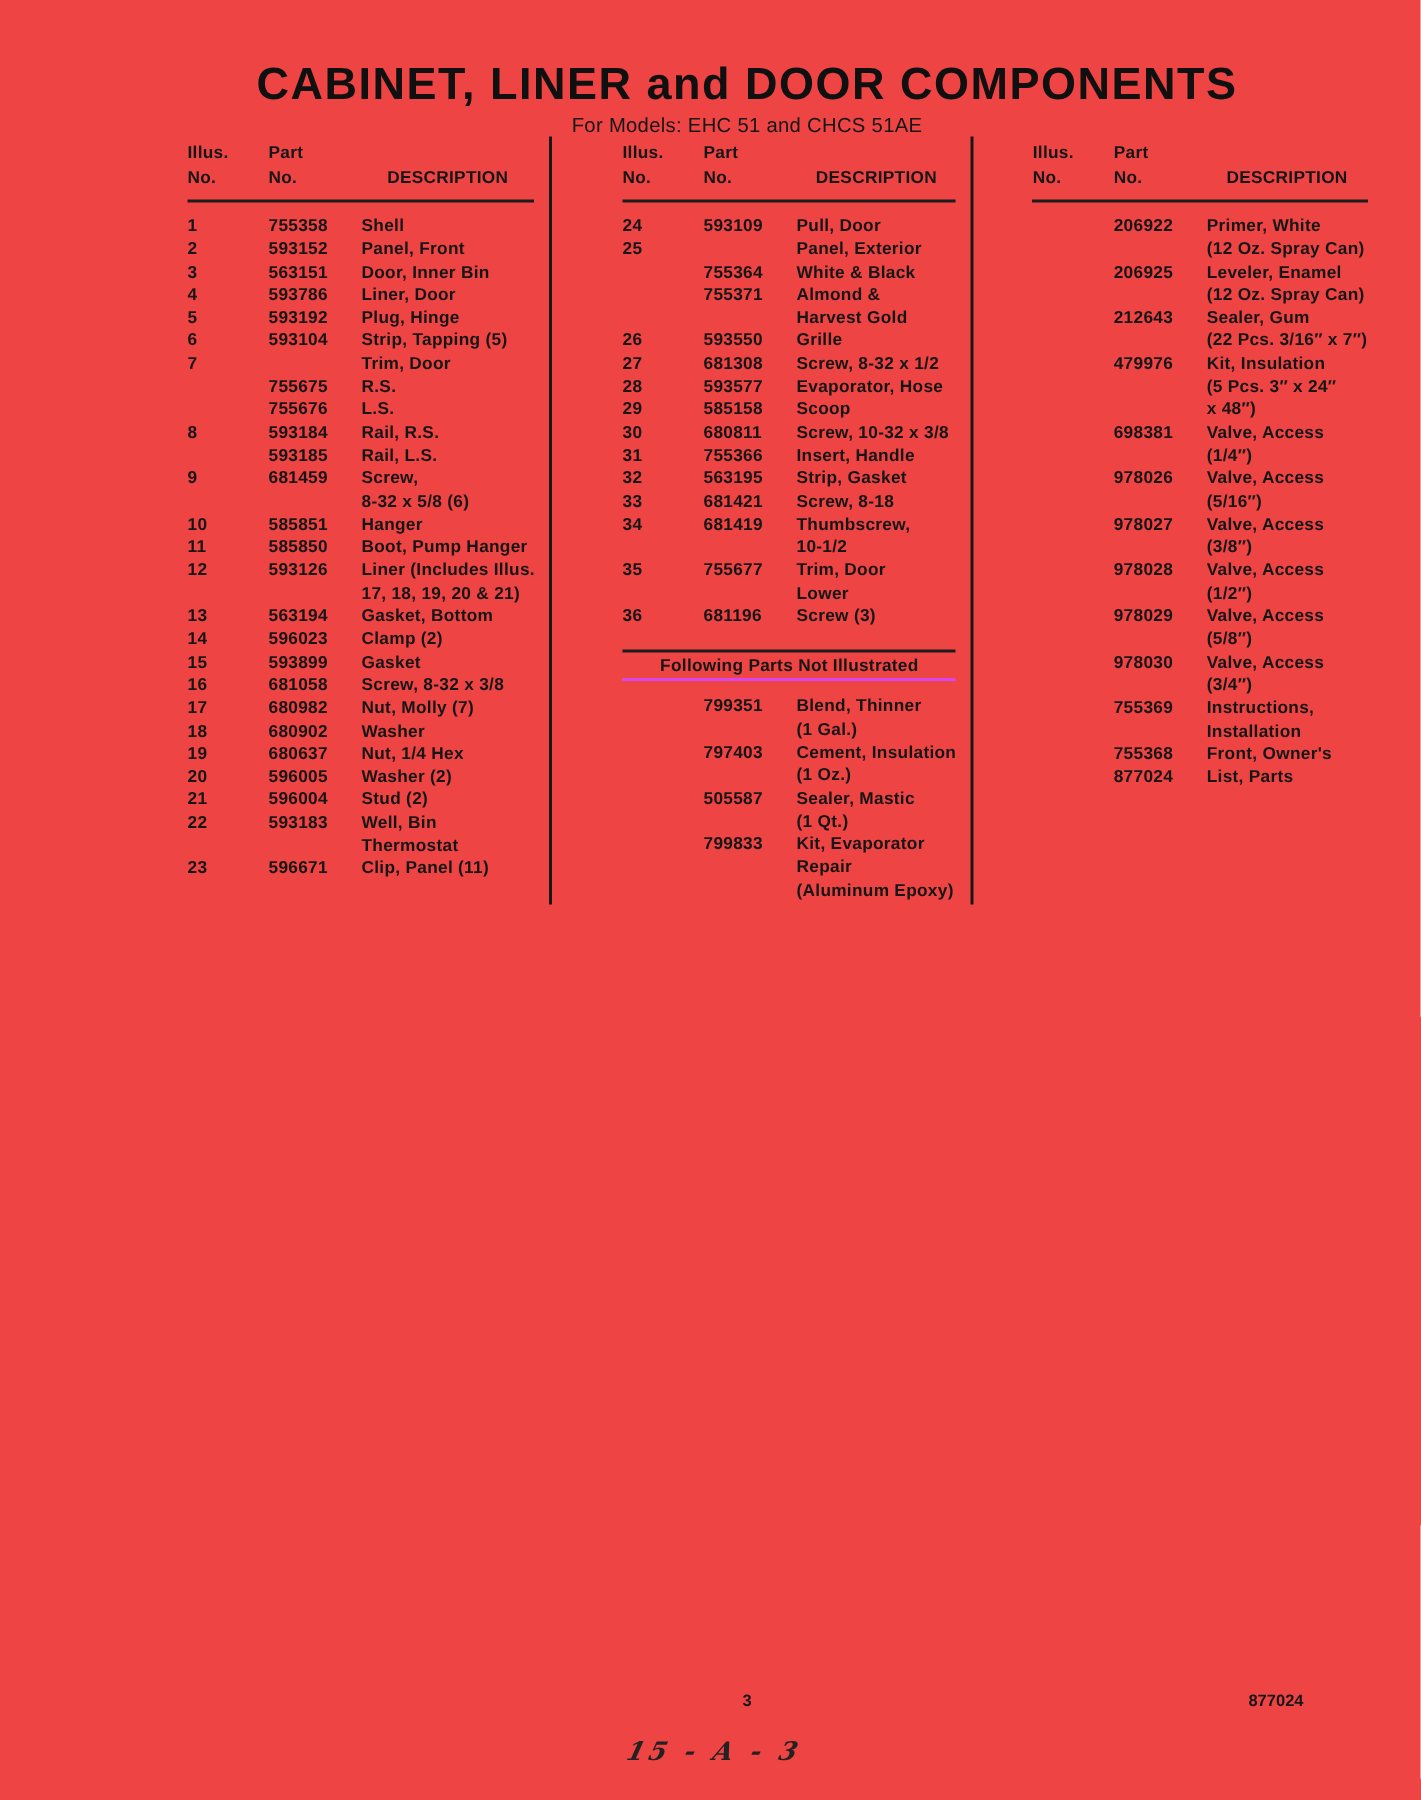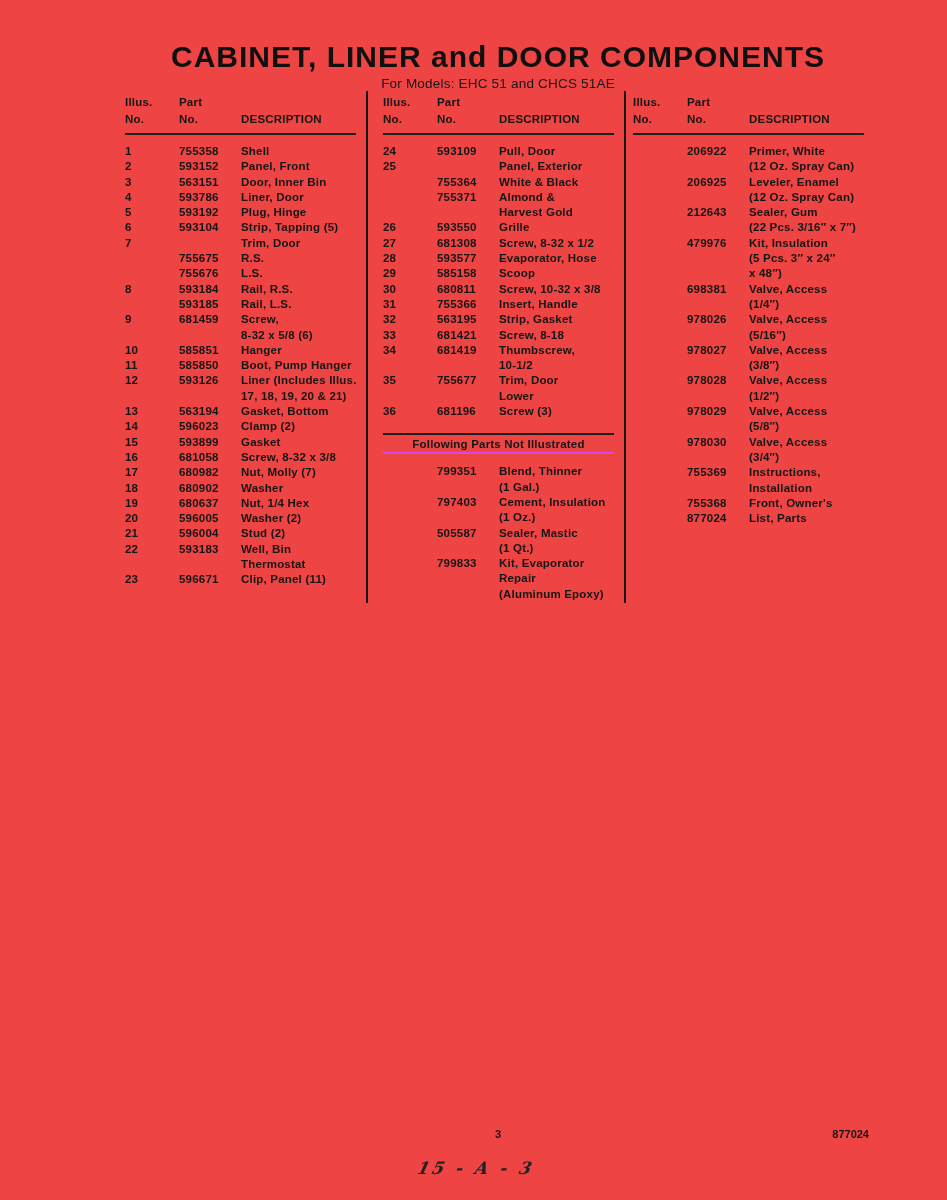--- a/index.html
+++ b/index.html
@@ -19,37 +19,38 @@
     color:#101010;
   }
   .subtitle{
     position:absolute;left:120px;top:76px;width:756px;
     text-align:center;
     font-size:13.5px;font-weight:400;letter-spacing:0.2px;
   }
   .columns{
     position:absolute;left:118px;top:91px;width:756px;height:512px;
     display:flex;
+    gap:32px;
   }
   .col{box-sizing:border-box;font-size:11.5px;font-weight:700;letter-spacing:0.2px;}
   .col-1{width:250px;border-right:2px solid #181818;padding-left:7px;padding-right:10px;}
   .col-2{width:258px;border-right:2px solid #181818;padding-left:15px;padding-right:10px;}
   .col-3{width:248px;padding-left:7px;padding-right:10px;}
   .prow, .hrow{
     display:grid;
     grid-template-columns:54px 62px auto;
     line-height:15.3px;
     white-space:nowrap;
   }
   .col-header{
     border-bottom:2px solid #1c1c1c;
     padding-top:3px;padding-bottom:5px;margin-bottom:9px;
   }
   .hrow{line-height:17px;}
-  .hdr-desc{text-align:left;}
+  .hdr-desc{text-align:center;}
   .section-header{
     margin-top:14px;margin-bottom:10px;
     border-top:2px solid #1c1c1c;border-bottom:2px solid #d946ef;
     padding:3px 0 2px 0;
     text-align:center;
     font-size:11.5px;font-weight:700;
   }
   .c-no{}
   .c-part{}
   .c-desc{}

